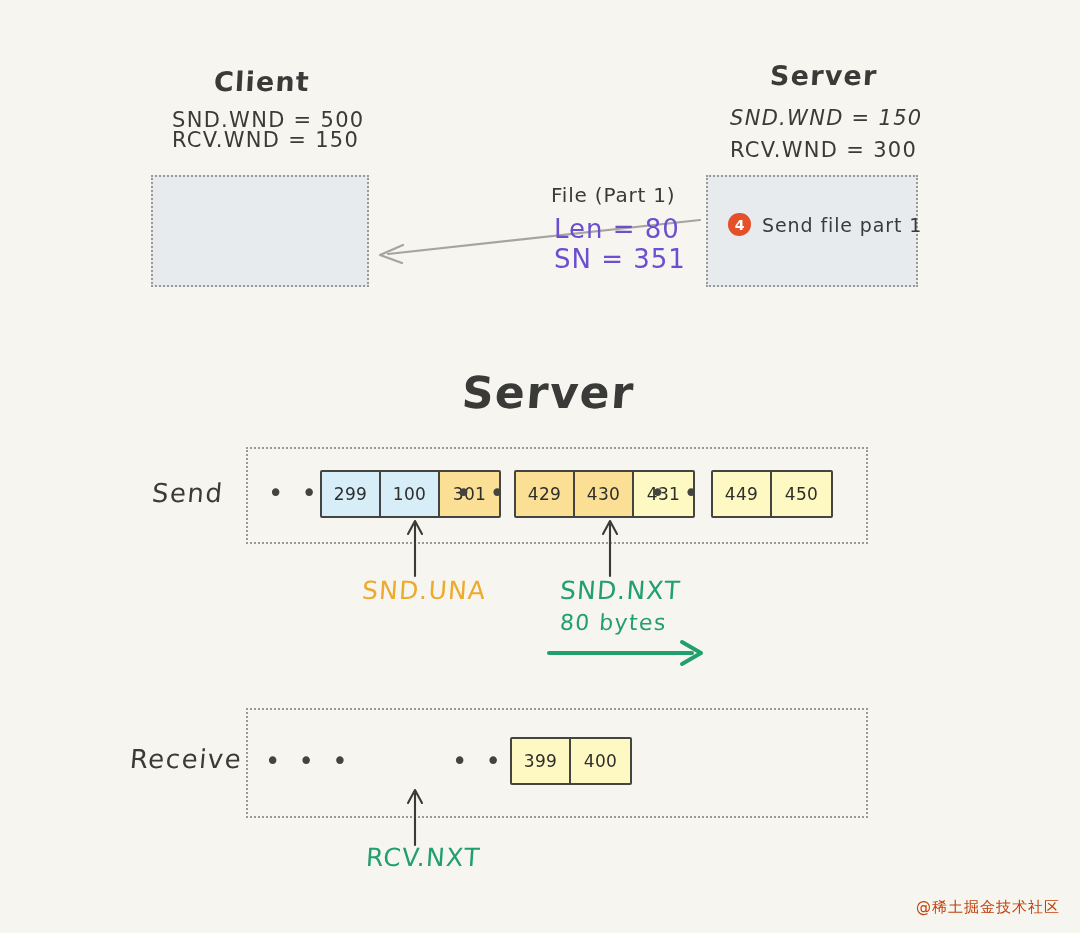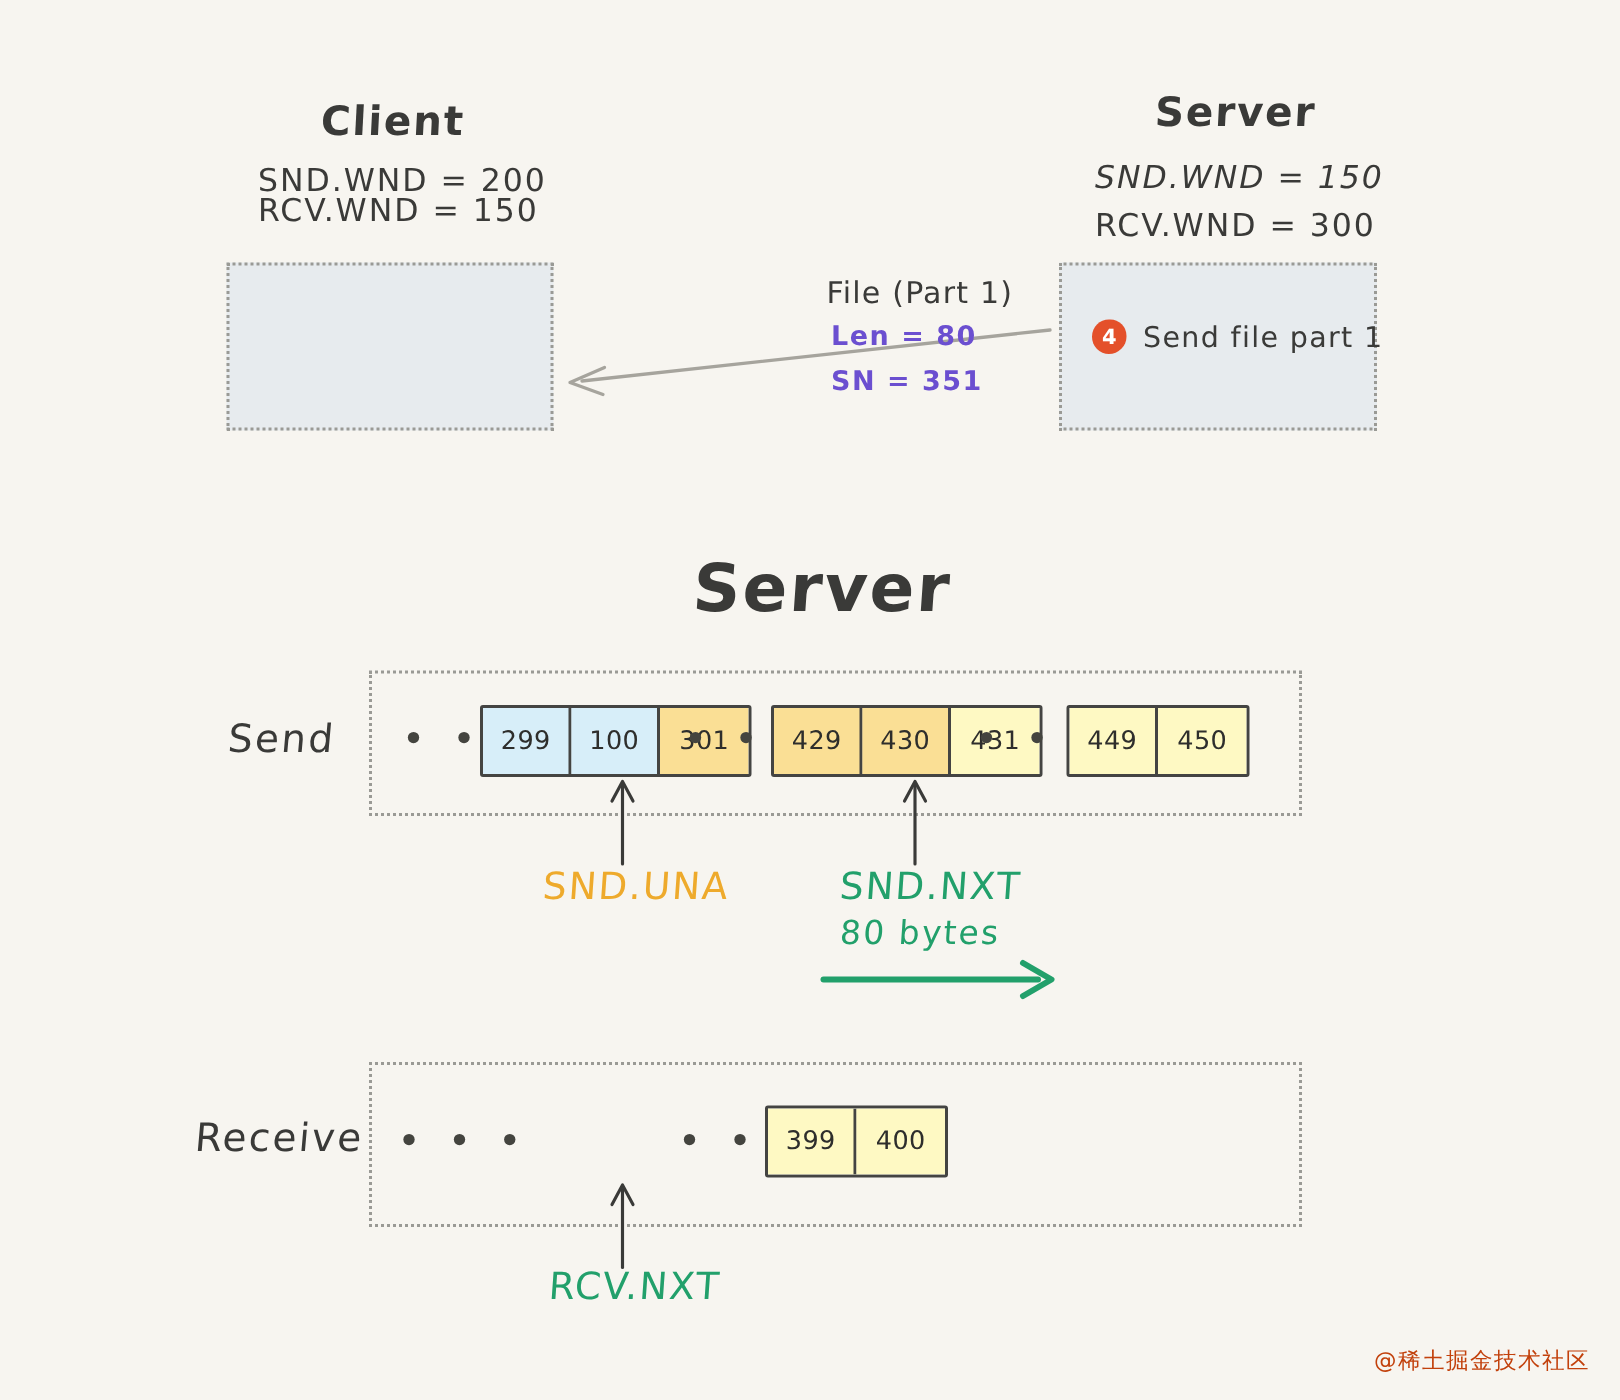--- a/index.html
+++ b/index.html
@@ -68,25 +68,25 @@
   }
 
   
   .pkt-title {
     font-size: 20px;
     color: #3a3a38;
     letter-spacing: 0.8px;
     white-space: nowrap;
   }
   .pkt-val {
-    font-size: 18px;
+    font-size: 26px;
     color: #6b4fd0;
     letter-spacing: 1px;
     white-space: nowrap;
-    font-weight: 700;
+    font-weight: 400;
     text-align: right;
   }
 
   
   .step {
     display: flex;
     align-items: center;
     gap: 11px;
   }
   .step-badge {
@@ -166,21 +166,21 @@
   }
   svg { display: block; overflow: visible; }
 </style>
 </head>
 <body>
 
 <div class="canvas">
 
   <div class="abs title hand" style="left:214px; top:66px;">Client</div>
 
-  <div class="abs param hand" style="left:172px; top:108px;">SND.WND = 200</div>
+  <div class="abs param hand" style="left:172px; top:108px;">SND.WND = 500</div>
   <div class="abs param hand" style="left:172px; top:128px;">RCV.WND = 150</div>
 
   <div class="abs panel-dotted panel-filled" style="left:151px; top:175px; width:218px; height:112px;"></div>
 
   <div class="abs title hand" style="left:770px; top:60px;">Server</div>
 
   <div class="abs param hand" style="left:730px; top:106px;font-style:italic;">SND.WND = 150</div>
   <div class="abs param hand" style="left:730px; top:138px;">RCV.WND = 300</div>
 
   <div class="abs panel-dotted panel-filled" style="left:706px; top:175px; width:212px; height:112px;">

